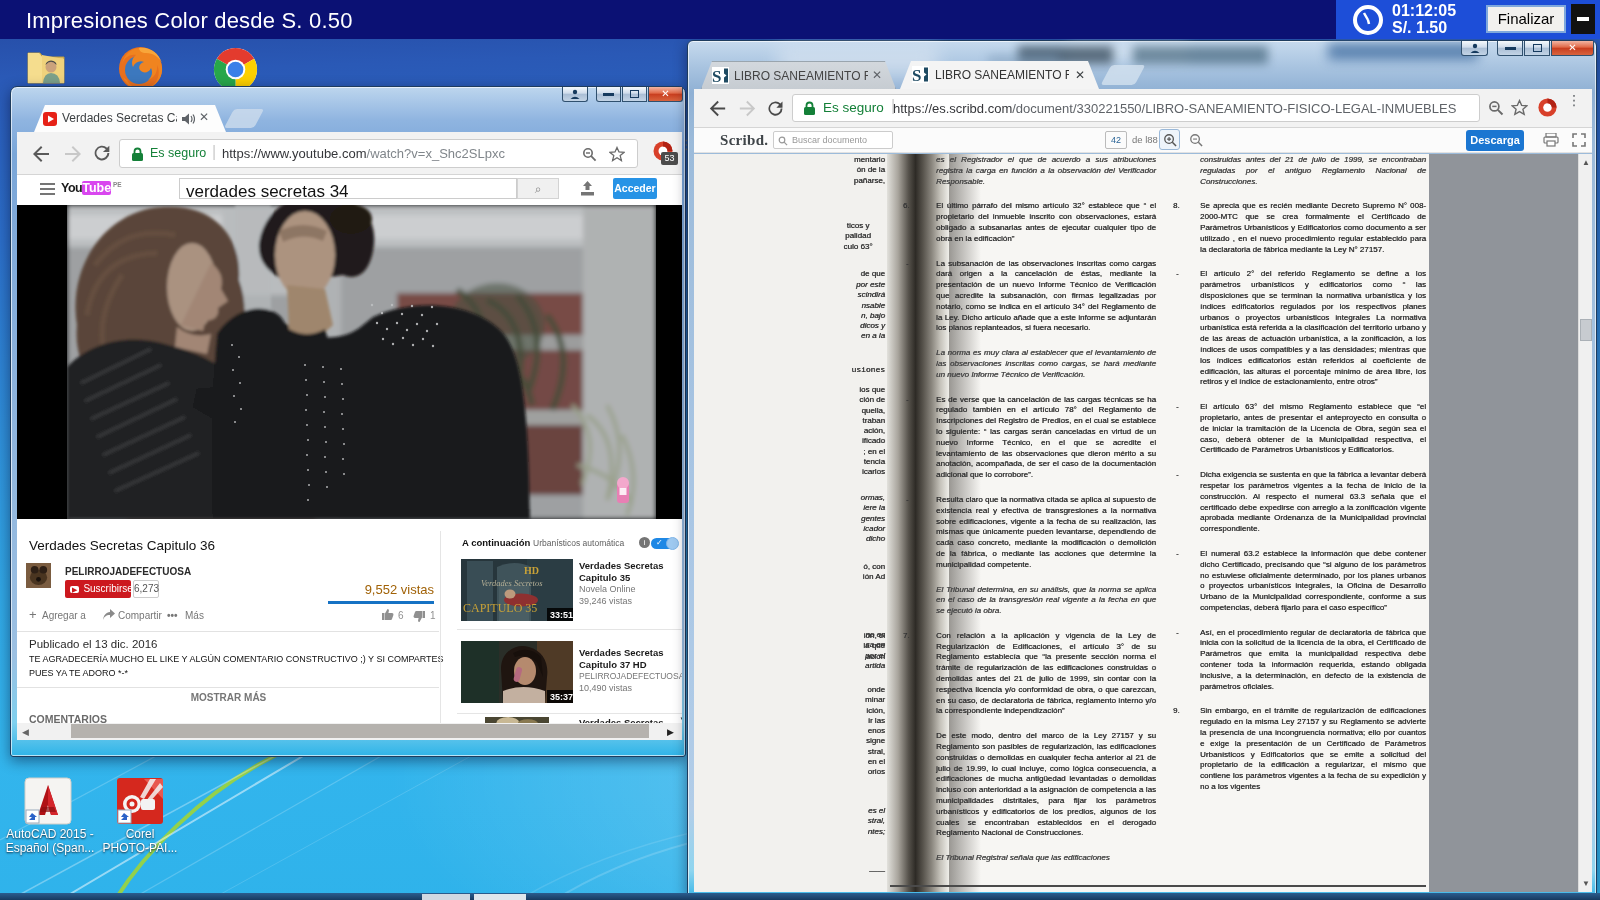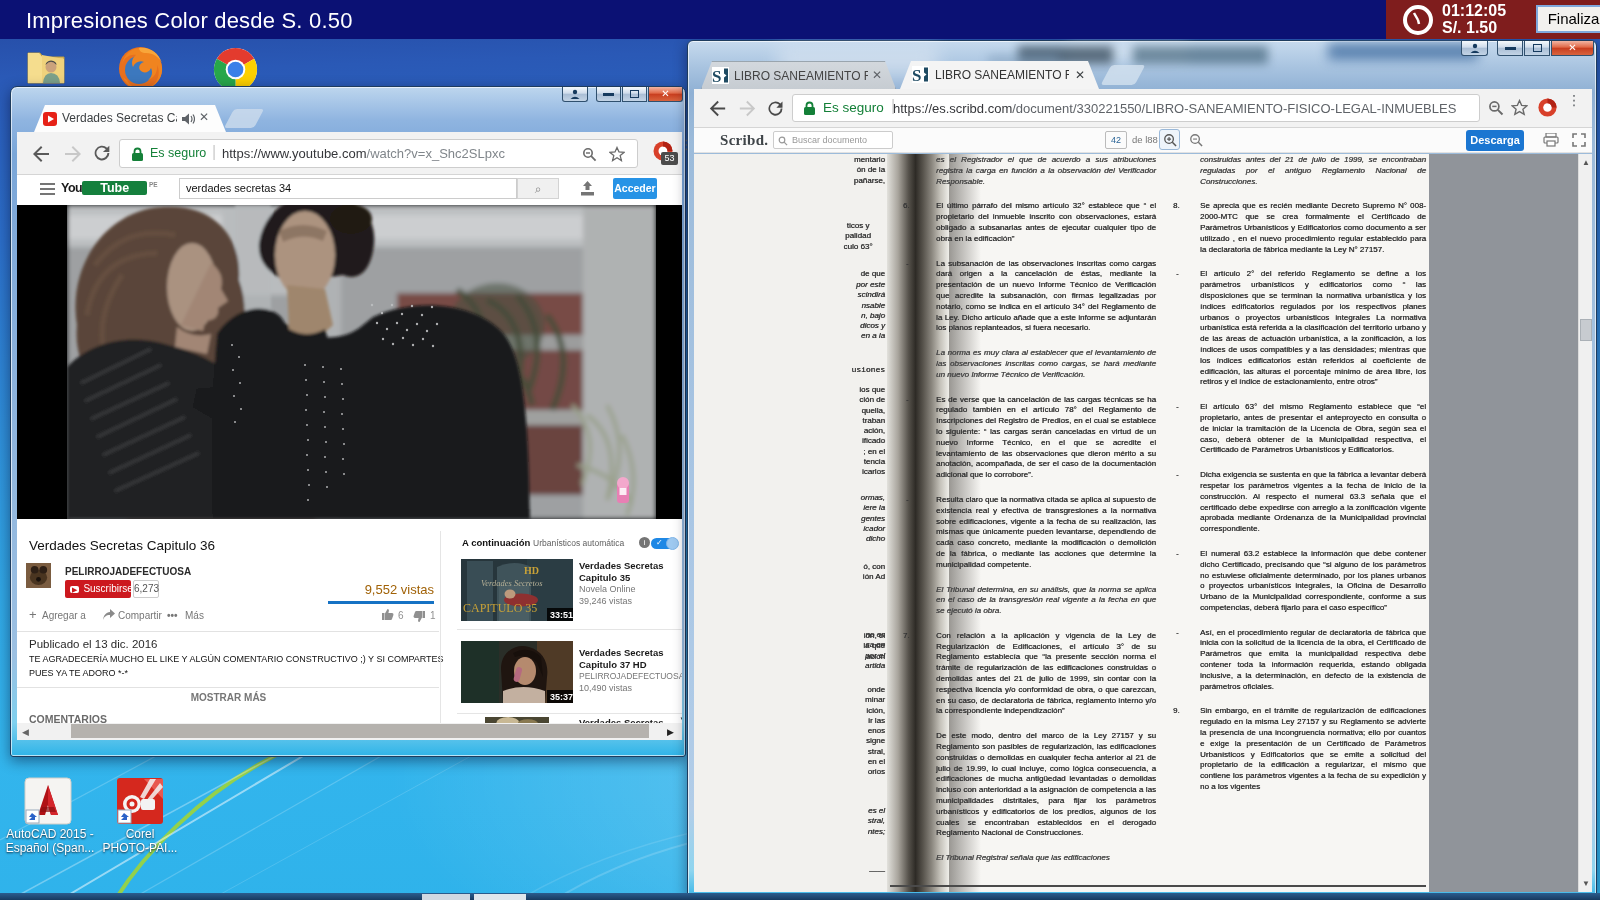--- a/index.html
+++ b/index.html
@@ -2,21 +2,21 @@
 <html><head><meta charset="utf-8">
 <style>
   * { margin:0; padding:0; box-sizing:border-box; }
   html,body { width:1600px; height:900px; overflow:hidden; font-family:"Liberation Sans", sans-serif; }
   #desk { position:absolute; left:0; top:0; width:1600px; height:900px;
     background: linear-gradient(178deg, #24479f 0%, #2a59b6 8%, #2c6ec8 25%, #2f8ed8 45%, #31a7e5 62%, #33b5ed 78%, #2eb2ea 100%); }
   .abs { position:absolute; }
   
   #topbar { position:absolute; left:0; top:0; width:1600px; height:39px; background:#0b1174; z-index:30; }
   #topbar .title { position:absolute; left:26px; top:8px; color:#fff; font-size:22px; letter-spacing:.2px; }
-  #timerpanel { position:absolute; right:0; top:0; width:214px; height:39px; background:#7f1d1d;padding-left:8px; }
+  #timerpanel { position:absolute; right:0; top:0; width:264px; height:39px; background:#1d4ed8;padding-left:8px; }
   #timerpanel .tm { position:absolute; left:56px; top:2px; color:#fff; font-weight:bold; font-size:16px; line-height:17px; }
   #finbtn { position:absolute; left:150px; top:5px; width:80px; height:28px; background:#f2f1ee; border:2px solid #7fa8dc; font-size:15px; color:#000; text-align:center; line-height:24px; }
   #minbtn { position:absolute; left:235px; top:4px; width:24px; height:30px; background:#111; color:#fff; text-align:center; font-weight:bold; font-size:16px; line-height:28px; }
   
   #taskbar { position:absolute; left:0; top:893px; width:1600px; height:7px; background:linear-gradient(#2b5d8e,#173a60); z-index:40; }
   #taskbar .tb1 { position:absolute; left:422px; top:1px; width:48px; height:6px; background:#cfd8e2; }
   #taskbar .tb2 { position:absolute; left:474px; top:1px; width:52px; height:6px; background:#dfe6ec; }
   
   .win { position:absolute; border:1px solid #1e3c5e; background:rgba(170,200,232,0.92); box-shadow: inset 0 0 0 1px rgba(255,255,255,.65), 0 4px 14px rgba(0,0,30,.45); }
   
@@ -170,22 +170,22 @@
         <path d="M11,1.5 A9.5,9.5 0 0 1 20.5,11 L15.5,11 A4.5,4.5 0 0 0 11,6.5Z" fill="#b22214"></path>
       </svg>
     <div class="abs" style="left:644px;top:20px;width:17px;height:13px;background:#4c4c4c;color:#fff;font-size:9px;text-align:center;line-height:13px;border-radius:2px;">53</div>
     <div class="abs" style="left:663px;top:9px;color:#5f6368;font-size:13px;line-height:8px;">⋮</div>
   </div>
 
   <div id="winLc" class="abs" style="left:6px;top:88px;width:665px;height:565px;background:#fff;overflow:hidden;">
 
     <div class="abs" style="left:0;top:0;width:665px;height:28px;background:#fff;">
       <div class="abs" style="left:23px;top:8px;width:15px;height:2px;background:#757575;box-shadow:0 5px 0 #757575,0 10px 0 #757575;"></div>
-      <div class="abs" style="left:44px;top:6px;font-weight:bold;font-size:12.5px;color:#1a1a1a;letter-spacing:-.5px;">You<span style="background:#15803d;color:#fff;border-radius:2px;padding:0 18px;letter-spacing:0;">Tube</span><span style="font-size:6.5px;color:#888;vertical-align:top;letter-spacing:0;"> PE</span></div>
-      <div class="abs" style="left:162px;top:3px;width:338px;height:21px;border:1px solid #ccc;font-size:11px;color:#111;padding:3px 6px;">verdades secretas 34</div>
+      <div class="abs" style="left:44px;top:6px;font-weight:bold;font-size:12.5px;color:#1a1a1a;letter-spacing:-.5px;">You<span style="background:#d946ef;color:#fff;border-radius:2px;padding:0 0;letter-spacing:0;">Tube</span><span style="font-size:6.5px;color:#888;vertical-align:top;letter-spacing:0;"> PE</span></div>
+      <div class="abs" style="left:162px;top:3px;width:338px;height:21px;border:1px solid #ccc;font-size:17px;color:#111;padding:3px 6px;">verdades secretas 34</div>
       <div class="abs" style="left:500px;top:3px;width:42px;height:21px;background:#f0f0f0;border:1px solid #d3d3d3;text-align:center;color:#888;font-size:12px;line-height:20px;">⌕</div>
       <svg class="abs" style="left:562px;top:5px" width="17" height="17" viewBox="0 0 17 17">
           <path d="M8.5,1 L13,6 H10.5 V10 H6.5 V6 H4Z" fill="#757575"></path>
           <rect x="2" y="12" width="13" height="3.5" fill="#757575"></rect>
         </svg>
       <div class="abs" style="left:596px;top:3px;width:44px;height:21px;background:#2793e6;color:#fff;font-size:10.5px;font-weight:bold;text-align:center;line-height:21px;border-radius:2px;">Acceder</div>
     </div>
 
     <div class="abs" style="left:0;top:30px;width:665px;height:314px;background:#000;">
       <svg class="abs" style="left:50px;top:0" width="589" height="314" viewBox="0 0 589 314" preserveAspectRatio="none">

